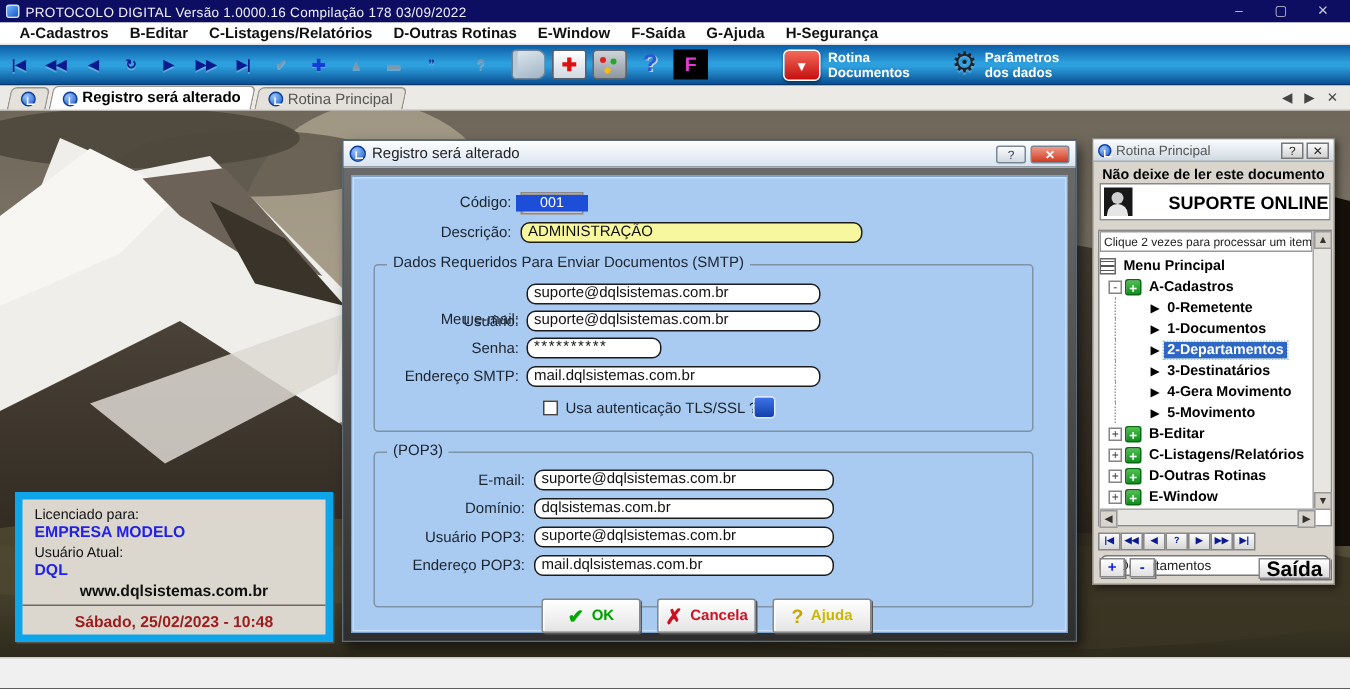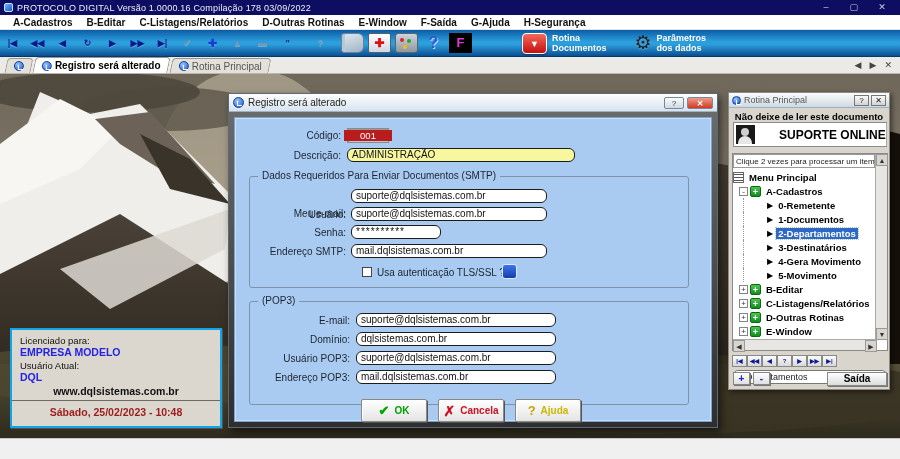--- a/index.html
+++ b/index.html
@@ -44,21 +44,21 @@
   .tabtext { font-size:10px; color:#555; white-space:nowrap; }
   .tab.active .tabtext { font-weight:bold; color:#000; }
   .tabctl { margin-left:auto; display:flex; align-items:center; gap:8px; padding-right:8px; height:100%; }
   .tabctl span { font-size:9px; color:#444; }
 
   
   .client { position:absolute; left:0; top:74px; width:900px; height:364px; background:#3a372f; overflow:hidden; }
   .client svg { position:absolute; left:0; top:0; }
 
   
-  .infopanel { position:absolute; left:10px; top:254px; width:212px; height:100px; background:#dbd7cf; border:2px solid #0ea5e9; box-shadow:1px 1px 0 #55524b; padding:5px 8px 0 8px; }
+  .infopanel { position:absolute; left:10px; top:254px; width:212px; height:100px; background:#dbd7cf; border:5px solid #0ea5e9; box-shadow:1px 1px 0 #55524b; padding:5px 8px 0 8px; }
   .inf-lbl { font-size:9.5px; color:#111; }
   .inf-blue { font-size:10.5px; font-weight:bold; color:#2222e6; }
   .inf-site { font-size:10.5px; font-weight:bold; color:#111; text-align:center; margin-top:2px; }
   .inf-sep { border-top:1px solid #6d6a63; margin:3px -8px 0 -8px; }
   .inf-date { font-size:10.5px; font-weight:bold; color:#9b1c1c; text-align:center; margin-top:5px; }
 
   
   .dlg { position:absolute; left:228px; top:19px; width:490px; height:335px; box-shadow:3px 4px 8px rgba(0,0,0,.55); border:1px solid #5a6a78; background:#3c3c3c; }
   .dlg-title { height:18px; background:linear-gradient(#fdfefe,#d7e3f0); display:flex; align-items:center; padding:0 4px; border-bottom:1px solid #9fb0bf; }
   .dlg-title .tabico { width:11px; height:11px; }
@@ -66,21 +66,21 @@
   .dlg-btns { margin-left:auto; display:flex; gap:3px; }
   .aerobtn { width:20px; height:12px; border:1px solid #7a8794; border-radius:2px; font-size:8px; line-height:11px; text-align:center; }
   .aerobtn.help { background:linear-gradient(#fbfcfd,#cfd9e2); color:#335; }
   .aerobtn.close { width:26px; background:linear-gradient(#f09a8a,#cf3a22); color:#fff; font-weight:bold; }
   .dlg-frame { position:absolute; left:0; top:18px; right:0; bottom:0; background:linear-gradient(#6a6a6a,#2e2e2e); padding:5px; }
   .dlg-body { position:relative; width:100%; height:100%; background:#a9cbf1; border:1px solid #7aa2cc; outline:1px solid #c9dff5; outline-offset:-2px; font-size:10px; }
   .flabel { position:absolute; text-align:right; color:#1c2430; font-size:10px; white-space:nowrap; }
   .ffield { position:absolute; height:14px; background:#fff; border:1px solid #1c1c1c; border-radius:6px; font-size:10px; color:#111; padding:0 4px; line-height:12px; white-space:nowrap; overflow:hidden; }
   .ffield.yellow { background:#f7f7a0; }
   .codigo-box { position:absolute; height:15px; width:42px; background:#c6c6c6; border:1px solid #8a8a8a; box-shadow:inset 1px 1px 0 #9a9a9a; display:flex; align-items:center; justify-content:center; }
-  .codigo-val { background:#b91c1c; color:#fff; font-size:9.5px; padding:0 16px; }
+  .codigo-val { background:#1d4ed8; color:#fff; font-size:9.5px; padding:0 16px; }
   .groupbox { position:absolute; border:1px solid #7e93a8; border-radius:3px; }
   .grouplegend { position:absolute; top:-7px; left:8px; background:#a9cbf1; padding:0 4px; font-size:10px; color:#1c2430; white-space:nowrap; }
   .checkbox { position:absolute; width:10px; height:10px; background:#fff; border:1px solid #444; }
   .chk-label { position:absolute; font-size:10px; color:#1c2430; white-space:nowrap; }
   .qbadge { position:absolute; width:15px; height:15px; background:linear-gradient(#3d74e8,#1340a8); border-radius:3px; color:#ffd71e; font-weight:bold; font-size:10px; text-align:center; line-height:15px; border:1px solid #dfe8ff; }
   .dlgbtn { position:absolute; width:66px; height:23px; background:linear-gradient(#ffffff,#e4e4e4); border:1px solid #888; border-radius:2px; box-shadow:1px 1px 0 #555, inset 1px 1px 0 #fff; display:flex; align-items:center; justify-content:center; gap:5px; font-size:10px; font-weight:bold; }
   .dlgbtn .gi { font-size:13px; }
   .btn-ok { color:#00a000; } .btn-ok .gi { color:#00a800; }
   .btn-cancel { color:#cc1122; } .btn-cancel .gi { color:#cc1122; font-size:14px; }
   .btn-help { color:#cbb800; } .btn-help .gi { color:#c8a400; }
@@ -111,21 +111,21 @@
   .menulines { flex:0 0 auto; width:11px; height:11px; border:1px solid #666; background:#fff; margin-right:3px; background-image:repeating-linear-gradient(#fff 0 1px,#555 1px 2px,#fff 2px 3px); }
   .leafico { flex:0 0 auto; font-size:8px; color:#000; margin-right:3px; }
   .tlabel { font-size:9.5px; font-weight:bold; color:#000; padding:0 2px; }
   .tlabel.sel { background:#2f67c4; color:#fff; outline:1px dotted #9cc; }
   .rp-hscroll { position:absolute; left:0; bottom:0; width:144px; height:11px; background:#e8e6e2; border-top:1px solid #aaa; display:flex; justify-content:space-between; }
   .rp-dbnav { position:absolute; left:3px; top:262px; display:flex; }
   .dbbtn { width:15px; height:12px; border:1px solid #888; background:linear-gradient(#fbfbfb,#d8d8d8); font-size:6px; font-weight:bold; color:#0a1a8e; text-align:center; line-height:11px; }
   .rp-sel { position:absolute; left:4px; top:277px; width:154px; height:14px; background:#fff; border:1px solid #777; border-radius:5px; font-size:9px; color:#222; line-height:12px; padding-left:4px; }
   .rp-bottom { position:absolute; left:4px; bottom:3px; width:154px; display:flex; gap:3px; }
   .pmbtn { width:17px; height:13px; border:1px solid #888; background:linear-gradient(#fff,#e0e0e0); color:#1222dd; font-weight:bold; font-size:10px; text-align:center; line-height:11px; box-shadow:1px 1px 0 #777; }
-  .saida { margin-left:auto; width:60px; height:14px; border:1px solid #888; background:linear-gradient(#fff,#dcdcdc); font-size:10px; font-weight:bold; color:#000; text-align:center; line-height:12px; box-shadow:1px 1px 0 #777; }
+  .saida { margin-left:auto; width:48px; height:14px; border:1px solid #888; background:linear-gradient(#fff,#dcdcdc); font-size:14px; font-weight:bold; color:#000; text-align:center; line-height:12px; box-shadow:1px 1px 0 #777; }
 
   
   .statusbar { position:absolute; left:0; top:438px; width:900px; height:21px; background:#f0f0f0; border-top:1px solid #c8c8c8; display:flex; }
   .spanel { height:100%; border-right:1px solid #cdcdcd; box-shadow:inset 1px 1px 0 #e6e6e6; font-size:9.5px; color:#222; line-height:20px; padding-left:4px; white-space:nowrap; overflow:hidden; }
   .spanel.one { width:360px; }
   .spanel.two { flex:1; }
 </style>
 </head>
 <body>
 

